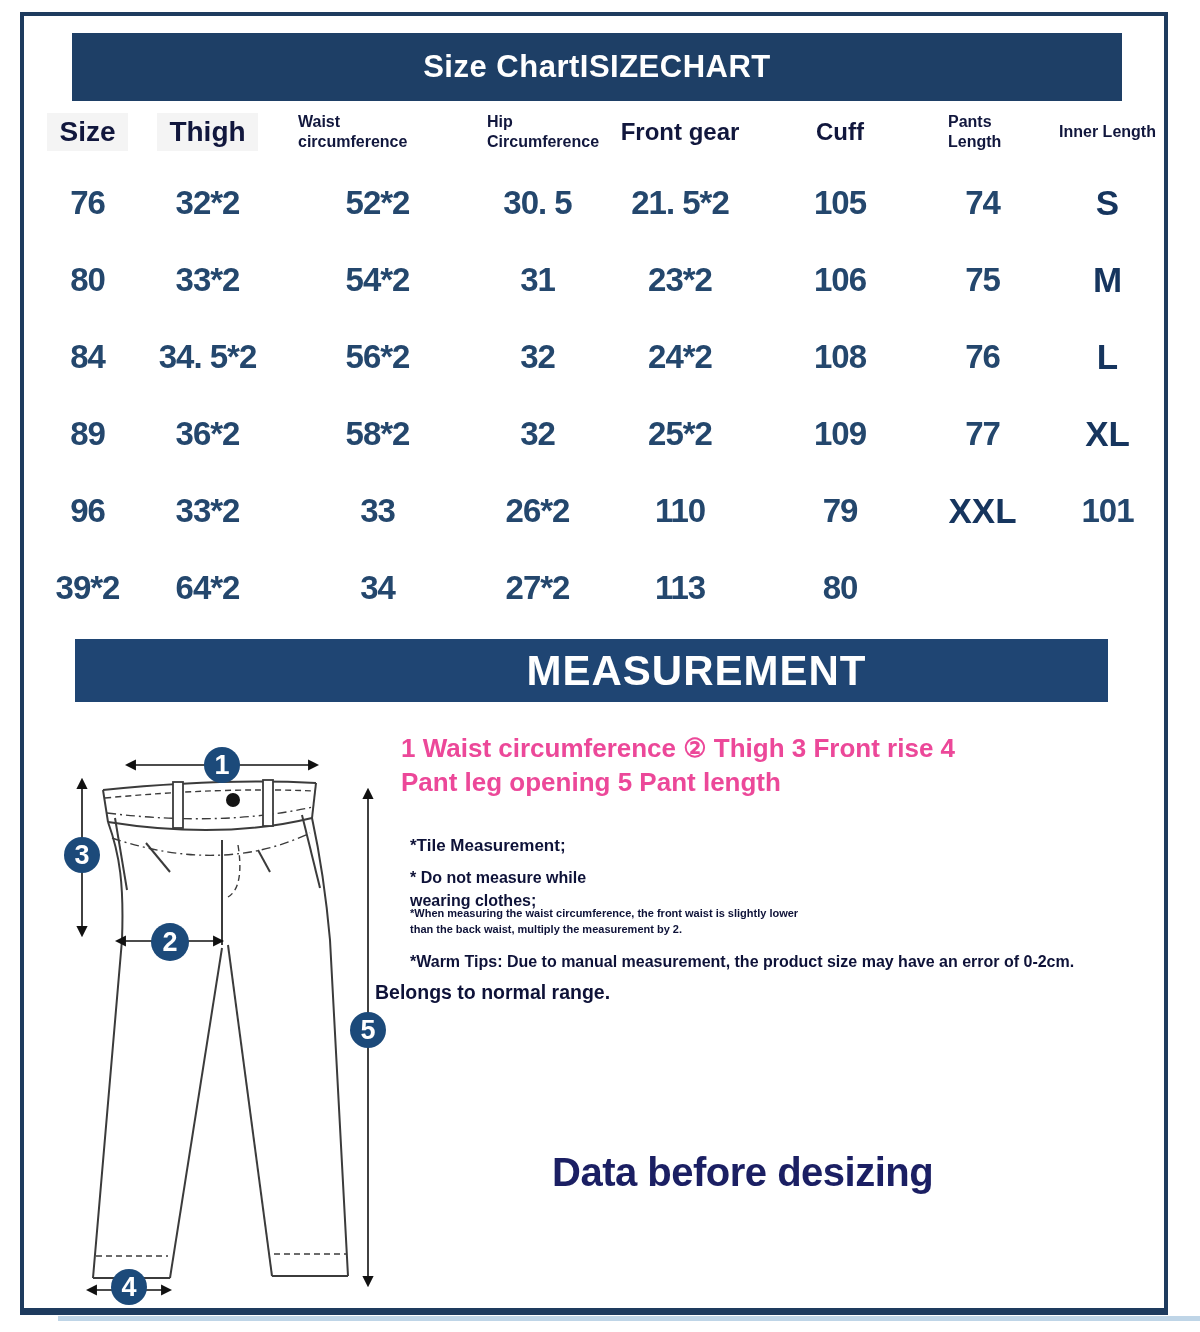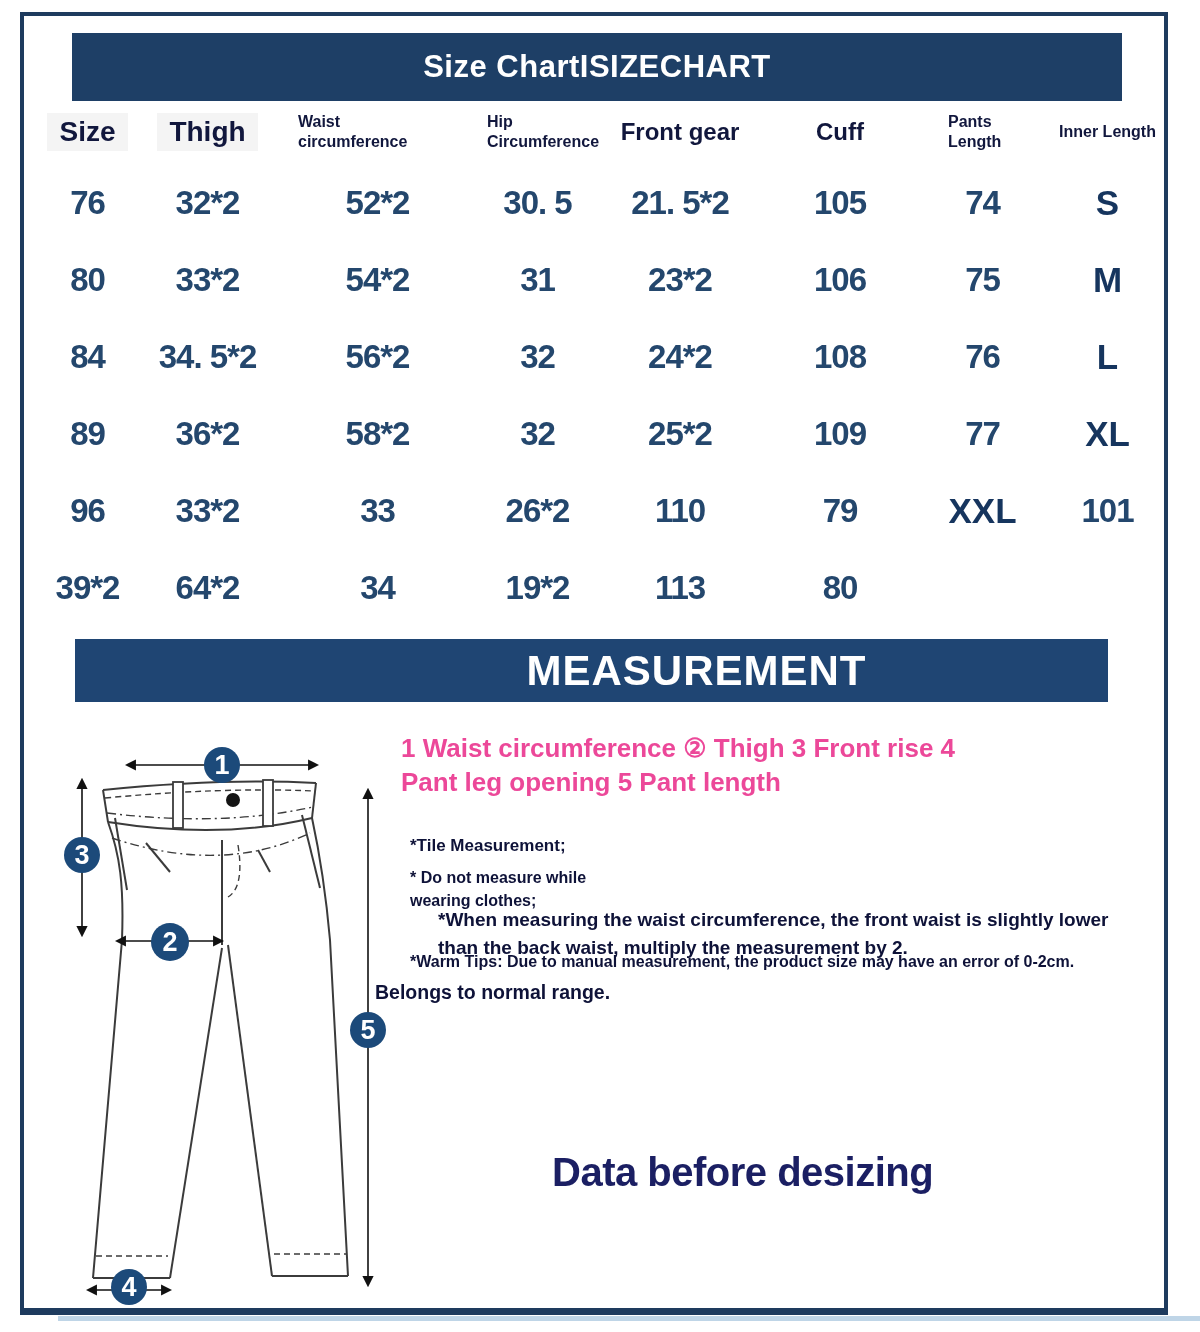--- a/index.html
+++ b/index.html
@@ -50,21 +50,21 @@
     line-height:63px;text-align:center;padding-left:210px;box-sizing:border-box;
     letter-spacing:1px;
   }
   .legend{
     position:absolute;left:401px;top:731px;width:680px;color:#ec4899;
     font-size:26px;font-weight:bold;line-height:1.32;white-space:pre-line;
   }
   .note{position:absolute;color:var(--note-text,#0e1238);font-weight:bold;white-space:pre-line;}
   .n0{left:410px;top:836px;font-size:17px;}
   .n1{left:410px;top:866px;font-size:16px;line-height:1.45;}
-  .n2{left:410px;top:906px;font-size:19px;line-height:1.45;margin-left:28px;}
+  .n2{left:410px;top:906px;font-size:11px;line-height:1.45;}
   .n3{left:410px;top:953px;font-size:16px;}
   .belongs{left:375px;top:981px;font-size:19.5px;}
   .caption{
     position:absolute;left:552px;top:1150px;font-size:40px;font-weight:bold;
     color:var(--caption-text,#1b1f63);letter-spacing:-.5px;
   }
   .diagram{position:absolute;left:38px;top:733px;width:370px;height:585px;}
   .garment{stroke:#3b3b3b;stroke-width:2;fill:none;stroke-linejoin:round;}
   .stitch{stroke:#3b3b3b;stroke-width:1.4;fill:none;stroke-dasharray:6 4;}
   .stitch2{stroke:#3b3b3b;stroke-width:1.4;fill:none;stroke-dasharray:9 4 2 4;}
@@ -136,21 +136,21 @@
   <div class="td">33</div>
   <div class="td">26*2</div>
   <div class="td">110</div>
   <div class="td">79</div>
 
   <div class="td size">XXL</div>
   <div class="td">101</div>
   <div class="td">39*2</div>
   <div class="td">64*2</div>
   <div class="td">34</div>
-  <div class="td">19*2</div>
+  <div class="td">27*2</div>
   <div class="td">113</div>
   <div class="td">80</div>
 </div>
 
 <div class="banner">
   <span>MEASUREMENT</span>
 </div>
 
 <svg class="diagram" viewBox="0 0 370 585" xmlns="http://www.w3.org/2000/svg">
   <defs>

